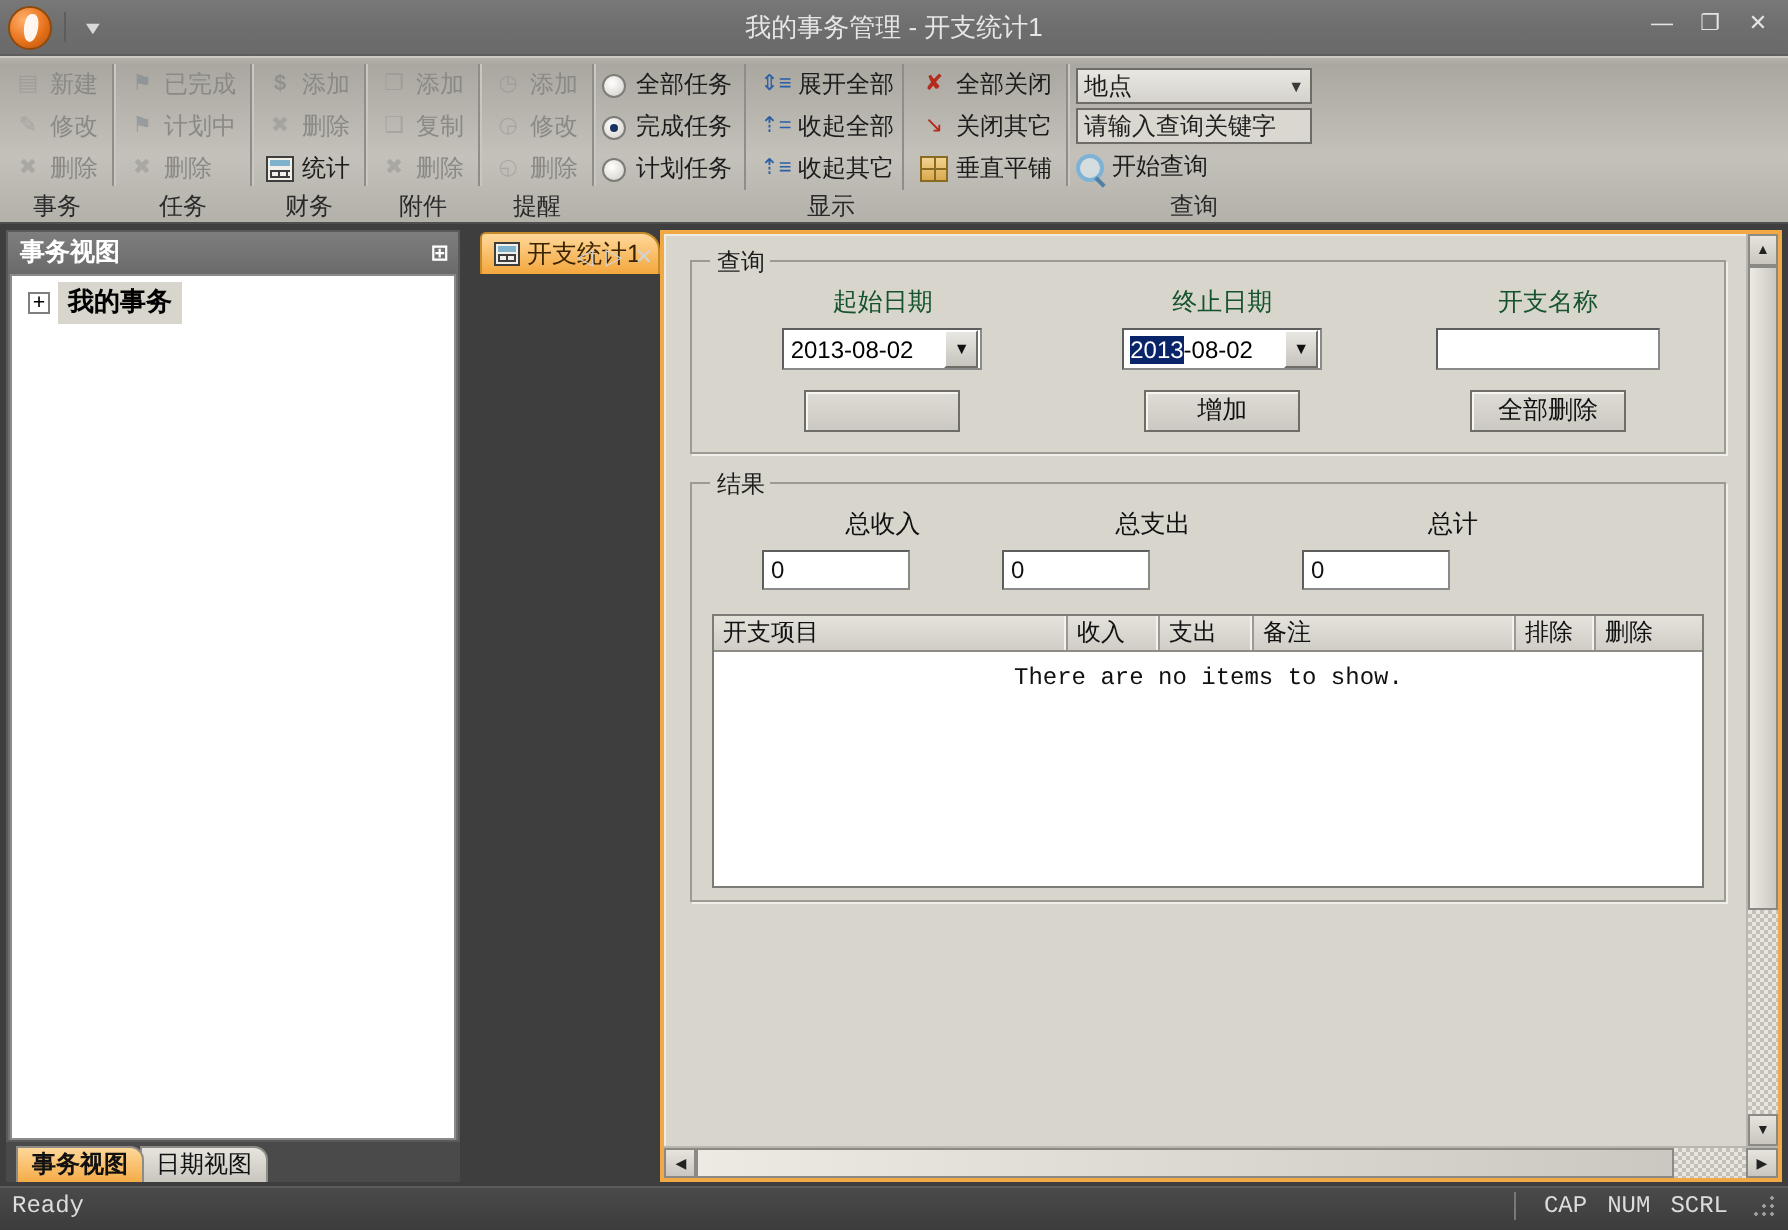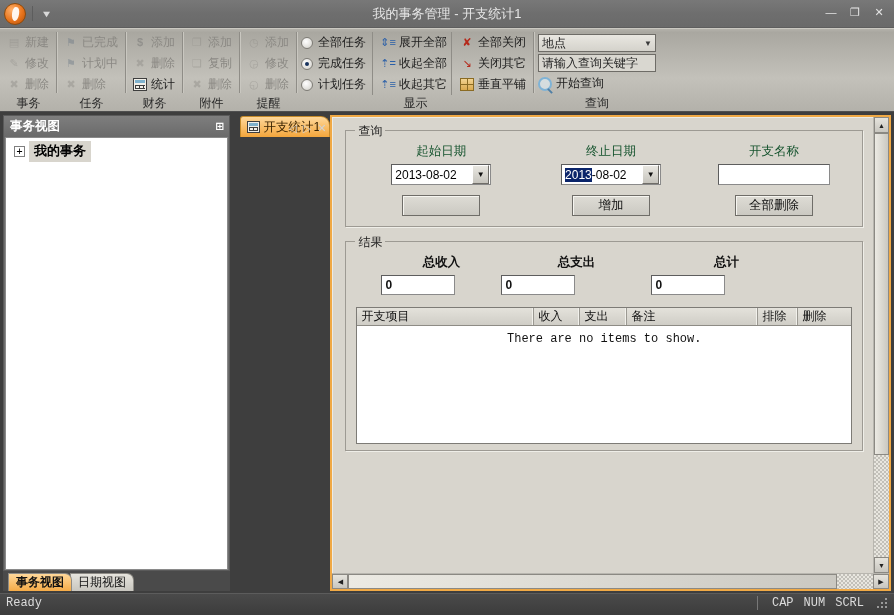--- a/index.html
+++ b/index.html
@@ -368,21 +368,21 @@
   .btn {
     height: 21px; min-width: 78px; padding: 0 8px;
     background: linear-gradient(#dedcd5,#cbc9c2);
     border: 1px solid #6f6d68;
     box-shadow: inset 1px 1px 0 #f6f5f0;
     font-size: 12.5px; color: #111;
     display: flex; align-items: center; justify-content: center;
   }
   .btnrow { display: flex; margin-top: 10px; }
 
-  .totals { display: flex; font-weight: bold; }
+  .totals { display: flex; }
   .tfield { display: flex; flex-direction: column; align-items: flex-start; }
   .tlabel { font-size: 12.5px; color: #111; margin-bottom: 4px; align-self: center; }
   .tbox {
     width: 74px; height: 20px; background: #fff;
     border: 1px solid #8a8a8a;
     border-top-color: #5d5d5d; border-left-color: #5d5d5d;
     font-size: 12px; color: #111;
     display: flex; align-items: center; padding-left: 3px;
   }
 

